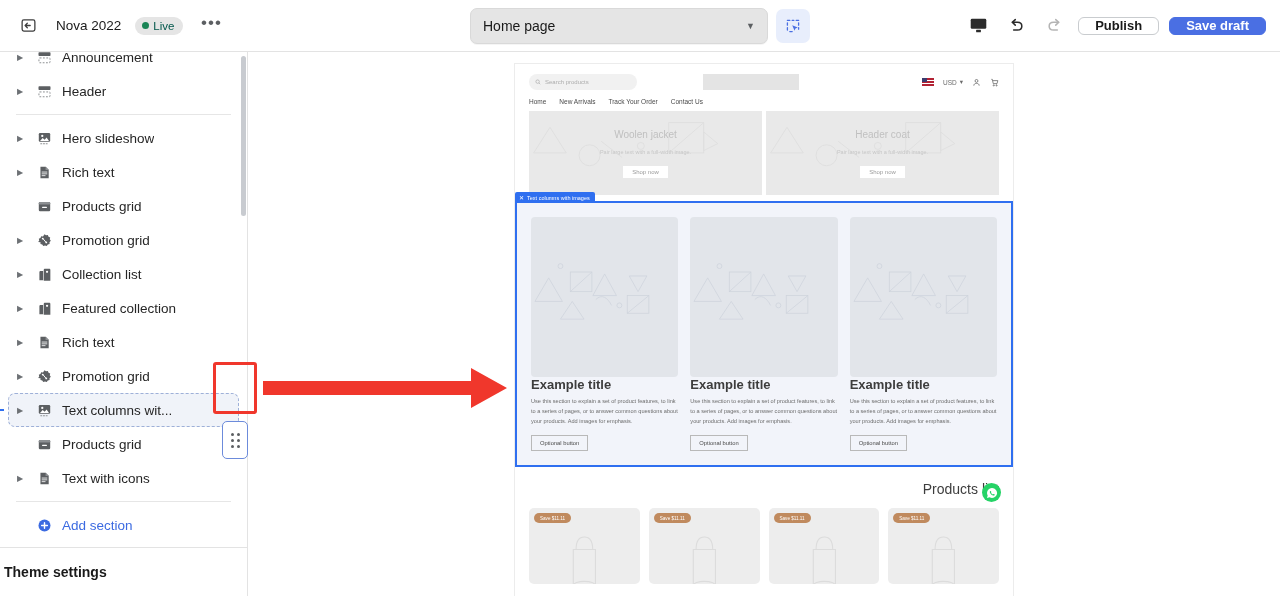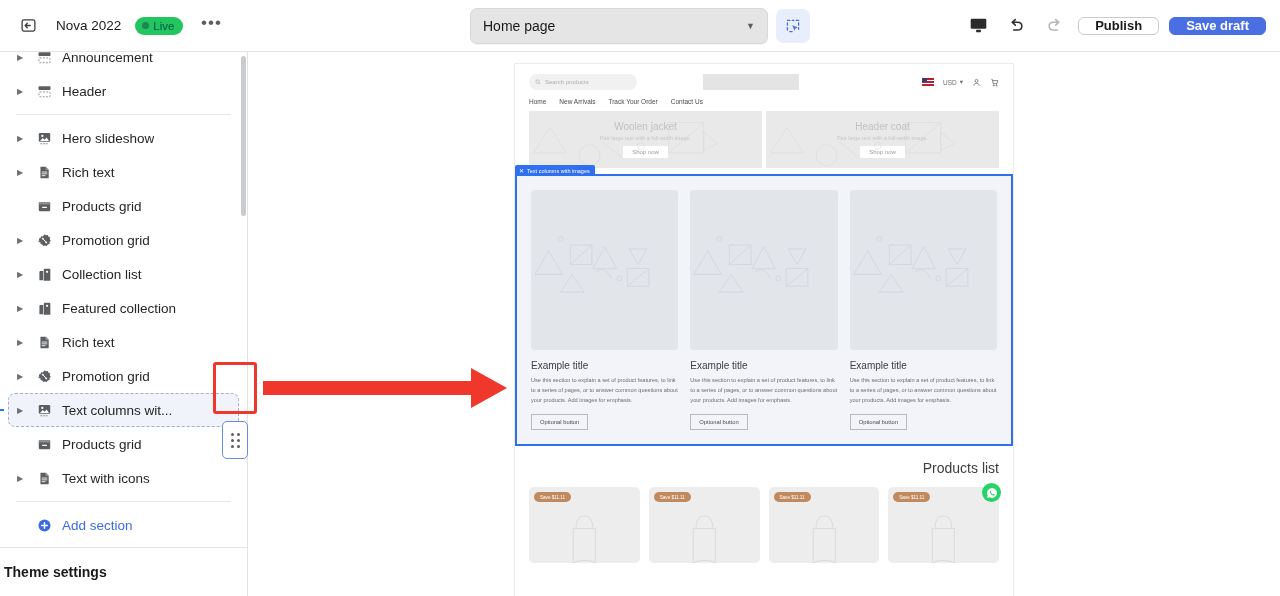--- a/index.html
+++ b/index.html
@@ -17,21 +17,21 @@
     display: flex; align-items: center; padding: 0 14px; position: relative; z-index: 40;
   }
   .tb-left { display: flex; align-items: center; gap: 14px; }
   .icon-btn {
     width: 28px; height: 28px; display: flex; align-items: center;
     justify-content: center; border-radius: 6px; cursor: pointer; color: #4a4a4a;
   }
   .theme-name { font-size: 13.5px; color: #1a1a1a; font-weight: 400; white-space: nowrap; }
   .live-badge {
     display: inline-flex; align-items: center; gap: 4px;
-    background: #22c55e; color: #00564a; font-size: 11.5px; font-weight: 500;
+    background: #e5e5e5; color: #00564a; font-size: 11.5px; font-weight: 500;
     padding: 3px 9px 3px 7px; border-radius: 11px; white-space: nowrap;
   }
   .live-dot { width: 7px; height: 7px; border-radius: 50%; background: #1a8556; display:block; }
   .dots-btn { font-size: 17px; color: #5c5f62; letter-spacing: 1px; line-height: 10px; padding-bottom:5px;}
 
   .tb-center { position: absolute; left: 50%; transform: translateX(-50%); display: flex; align-items: center; gap: 8px; }
   .page-select {
     width: 298px; height: 36px; border: 1px solid #d9d9d9; border-radius: 7px;
     background: #e5e5e5; display: flex; align-items: center; padding: 0 12px;
     font-size: 14px; color: #1a1a1a; font-weight: 500; cursor: pointer;
@@ -118,41 +118,41 @@
   .st-logo { width: 96px; height: 16px; background: #e4e4e4; margin: 0 auto; }
   .st-right { margin-left: auto; display: flex; align-items: center; gap: 9px; }
   .flag { width: 12px; height: 8px; background: linear-gradient(#b22234 0 20%, #fff 20% 40%, #b22234 40% 60%, #fff 60% 80%, #b22234 80%); position: relative; }
   .flag::before { content:''; position:absolute; left:0; top:0; width:5px; height:4px; background:#3c3b6e; }
   .cur { font-size: 6.5px; color: #6b6b6b; display:flex; align-items:center; gap:3px; }
   .st-nav { display: flex; gap: 13px; margin-top: 8px; font-size: 6.5px; color: #4a4a4a; }
 
   
   .hero { display: flex; gap: 4px; padding: 0 14px; }
   .hero-card {
-    flex: 1; height: 57px; background: #e9e9e9; position: relative;
-    display: flex; flex-direction: column; align-items: center; justify-content: center; gap: 3px;
+    flex: 1; height: 84px; background: #e9e9e9; position: relative;
+    display: flex; flex-direction: column; align-items: center; justify-content: center; gap: 9px;
     overflow: hidden;
   }
   .hero-title { font-size: 10px; color: #c0c0c0; font-weight: 500; }
   .hero-sub { font-size: 5.5px; color: #c6c6c6; }
   .hero-btn { background: #fff; color: #9b9b9b; font-size: 6px; padding: 3px 9px; margin-top: 2px; }
   .ph-art { position: absolute; inset: 0; opacity: .5; }
 
   
   .sel-section { position: relative; margin-top: 6px; border: 2px solid #2f6ff0; }
   .sel-tag {
     position: absolute; top: -11px; left: -2px; height: 11px; background: #2f6ff0;
     color: #fff; font-size: 5.5px; display: flex; align-items: center; gap: 3px;
     padding: 0 5px 0 4px; white-space: nowrap; border-radius: 2px 2px 0 0; z-index: 5;
   }
   .sel-tag .x { font-size: 6px; }
   .cols-inner { background: #f2f4fa; padding: 14px; display: flex; gap: 12px; }
   .col { flex: 1; display: flex; flex-direction: column; }
   .col-img { height: 160px; background: #e2e5ea; border-radius: 4px; position: relative; overflow:hidden; }
-  .col-title { font-size: 10px; color: #3d3d3d; margin-top: 10px; font-weight: 400; }
+  .col-title { font-size: 13px; color: #3d3d3d; font-weight: 700; }
   .col-body { font-size: 5.6px; color: #6d6d6d; line-height: 1.75; margin-top: 5px; }
   .col-btn {
     align-self: flex-start; margin-top: 9px; border: 1px solid #b9b9b9; background: transparent;
     font-size: 5.8px; color: #4a4a4a; padding: 4px 8px;
   }
 
   
   .prod-sect { padding: 14px; background: #fff; }
   .prod-head { font-size: 14px; color: #3d3d3d; font-weight: 400; text-align: right; }
   .prod-grid { display: flex; gap: 9px; margin-top: 11px; }

